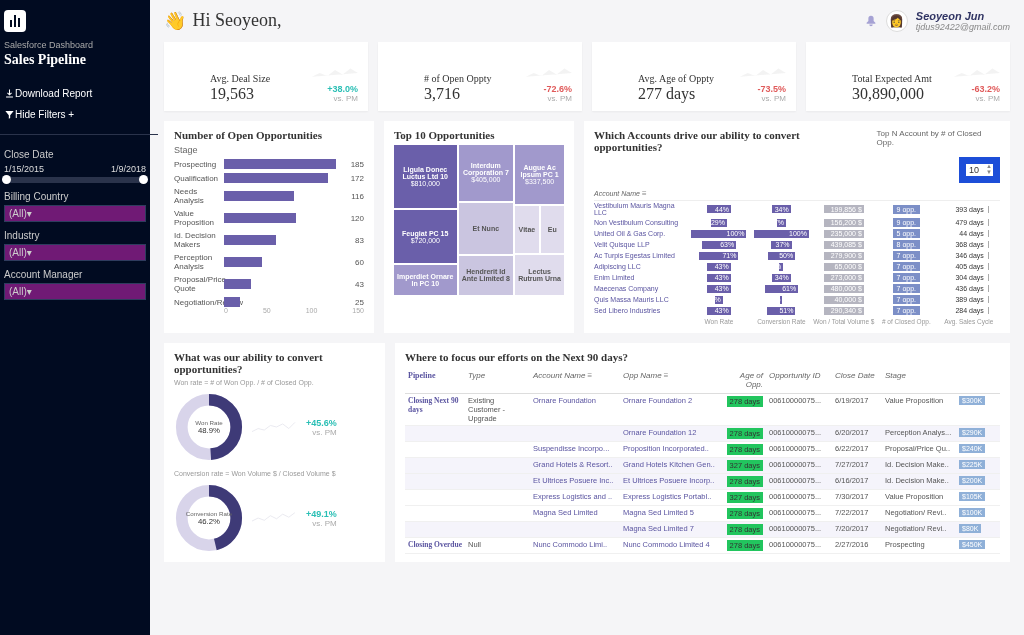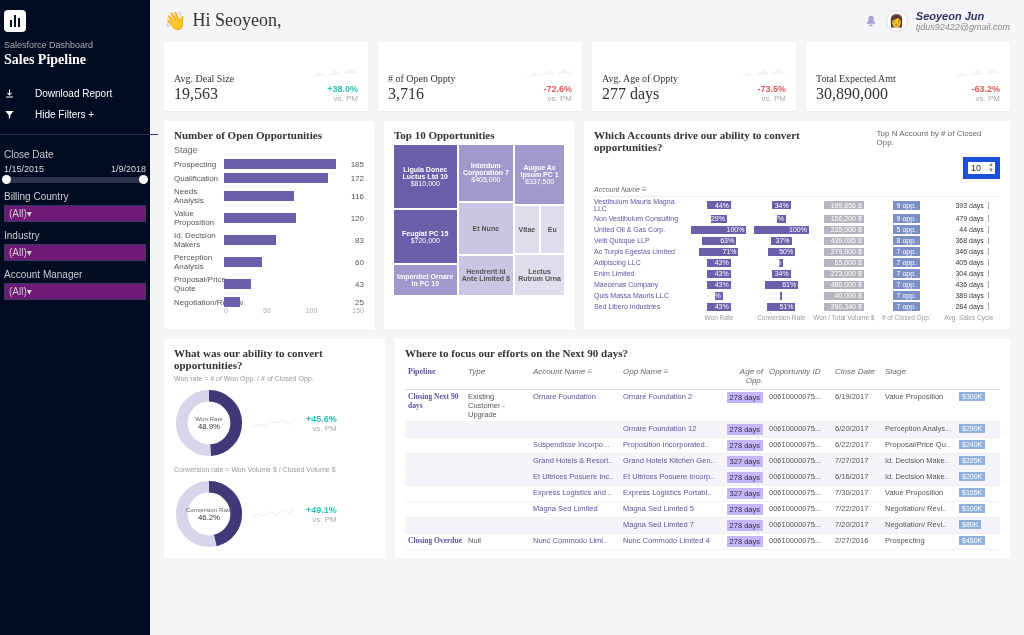--- a/index.html
+++ b/index.html
@@ -5,21 +5,21 @@
 * { box-sizing: border-box; margin: 0; padding: 0; }
 body { font-family: "Segoe UI", Arial, sans-serif; background: #f5f5f7; color: #333; font-size: 11px; width: 1024px; height: 635px; overflow: hidden; }
 .app { display: flex; height: 100%; }
 .sidebar { width: 150px; background: #010b21; color: #fff; padding: 10px 4px; font-size: 11px; }
 .logo { width: 22px; height: 22px; background: #fff; border-radius: 4px; display: flex; align-items: center; justify-content: center; margin-bottom: 8px; }
 .logo-bars { display: flex; gap: 2px; align-items: flex-end; height: 12px; }
 .logo-bars span { width: 2px; background: #010b21; }
 .logo-bars span:nth-child(1){height:7px}.logo-bars span:nth-child(2){height:12px}.logo-bars span:nth-child(3){height:9px}
 .breadcrumb { font-size: 9px; color: #aaa; }
 .pipeline-title { font-size: 14px; font-weight: bold; font-family: Georgia, serif; margin-top: 2px; margin-bottom: 20px; }
-.side-action { display: flex; align-items: center; gap: 20px; font-size: 10px; margin: 10px 0; cursor: pointer; }
+.side-action { display: flex; align-items: center; gap: 0; font-size: 10px; margin: 10px 0; cursor: pointer; }
 .side-action .icn { width: 11px; height: 11px; display: inline-flex; align-items: center; justify-content: center; }
 .side-hr { border: none; border-top: 1px solid #2a334b; margin: 14px -12px; }
 .filter-label { font-size: 10px; color: #ccc; margin-top: 8px; }
 .date-row { display: flex; justify-content: space-between; font-size: 9px; color: #ddd; margin-top: 4px; }
 .slider-track { height: 6px; background: #17233f; border-radius: 3px; position: relative; margin-top:3px; }
 .slider-fill { position: absolute; height: 100%; background: #2a334b; left: 0; right: 0; border-radius: 3px; }
 .slider-handle { position: absolute; width: 9px; height: 9px; background: #fff; border-radius: 50%; top: -2px; }
 .select { background: #701a75; border: 1px solid #2f3c5e; color: #ccc; font-size: 10px; padding: 2px 4px; margin-top: 3px; display: flex; align-items: center; cursor: pointer; }
 .main { flex: 1; padding: 10px 14px; overflow: hidden; }
 .topbar { display: flex; justify-content: space-between; align-items: flex-start; }
@@ -27,21 +27,21 @@
 .wave { font-size: 18px; }
 .hi { font-family: Georgia, serif; font-size: 18px; }
 .sub { font-family: Georgia, serif; font-size: 13px; color: #555; margin-top: 2px; }
 .userbox { display: flex; align-items: center; gap: 8px; }
 .bell { width: 14px; height: 14px; color: #8a8abf; }
 .avatar { width: 22px; height: 22px; border-radius: 50%; background: #fff; border: 1px solid #ddd; display: flex; align-items: center; justify-content: center; font-size: 12px; }
 .uname { font-size: 11px; font-weight: bold; color: #303463; font-style: italic; }
 .uemail { font-size: 9px; color: #888; font-style: italic; }
 .kpis { display: flex; gap: 10px; margin-top: 10px; }
 .card { background: #fff; padding: 8px 10px; flex: 1; box-shadow: 0 1px 2px rgba(0,0,0,.05); }
-.kpi { display: flex; justify-content: space-between; align-items: flex-end; position: relative; min-height: 40px; }
+.kpi { display: flex; justify-content: space-between; align-items: flex-end; position: relative; min-height: 40px; margin-left: 36px; }
 .kpi-label { font-size: 10px; font-family: Georgia, serif; }
 .kpi-value { font-size: 16px; font-family: Georgia, serif; margin-top: 1px; }
 .kpi-right { text-align: right; font-size: 9px; position: relative; padding-top: 14px; }
 .delta-pos { color: #2abfb5; font-weight: bold; }
 .delta-neg { color: #e05a5a; font-weight: bold; }
 .vs-pm { color: #aaa; font-size: 8px; }
 .spark { width: 46px; height: 18px; opacity: .35; }
 .row2 { display: flex; gap: 10px; margin-top: 10px; }
 .pane { background: #fff; padding: 8px 10px; }
 .pane-title { font-family: Georgia, serif; font-size: 11px; font-weight: bold; margin-bottom: 4px; }
@@ -90,21 +90,21 @@
 .focus-head .c3, .focus-row .c3 { width: 90px; }
 .focus-head .c4, .focus-row .c4 { width: 100px; }
 .focus-head .c5, .focus-row .c5 { width: 46px; text-align: right; }
 .focus-head .c6, .focus-row .c6 { width: 66px; }
 .focus-head .c7, .focus-row .c7 { width: 50px; }
 .focus-head .c8, .focus-row .c8 { width: 74px; }
 .focus-head .c9, .focus-row .c9 { width: 44px; }
 .focus-row { display: flex; font-size: 7.5px; color: #555; border-bottom: 1px solid #f0f0f0; }
 .focus-row .c3, .focus-row .c4 { color: #5a54a0; }
 .focus-row.hl { background: #f5f4fb; }
-.age-box { background: #c4b5fd; color: #333; padding: 1px 3px; display: inline-block; }
+.age-box { background: #22c55e; color: #333; padding: 1px 3px; display: inline-block; }
 .amt-box { background: #8fb0d8; color: #fff; padding: 1px 3px; display: inline-block; font-size: 7px; }
 .sort-icn { color: #888; font-size: 8px; margin-left: 2px; }
 </style>
 </head>
 <body>
 
 <div class="app">
 
   <div class="sidebar">
     <div class="logo">
@@ -346,21 +346,21 @@
         </div>
       </div>
       <div class="pane" style="flex:1">
         <div style="display:flex;justify-content:space-between;align-items:flex-start">
           <div class="pane-title">Which Accounts drive our ability to convert opportunities?</div>
           <div class="acct-top">
             <span class="lbl">Top N Account by # of Closed Opp.</span>
           </div>
         </div>
         <div style="display:flex;justify-content:flex-end;margin-bottom:4px">
-          <div class="spin" style="border:5px solid #1d4ed8;padding:1px 14px 1px 3px;font-size:9px;position:relative">
+          <div class="spin" style="border:7px solid #1d4ed8;padding:1px 14px 1px 3px;font-size:9px;position:relative">
             <span>10</span>
             <span style="position:absolute;right:1px;top:-1px;font-size:6px;line-height:6px;color:#888">▲<br>▼</span>
           </div>
         </div>
         <div class="acct-wrap">
           <div class="acct-head">
             <div><span>Account Name</span><span class="sort-icn">≡</span></div>
               <div></div>
               <div></div>
               <div></div>

